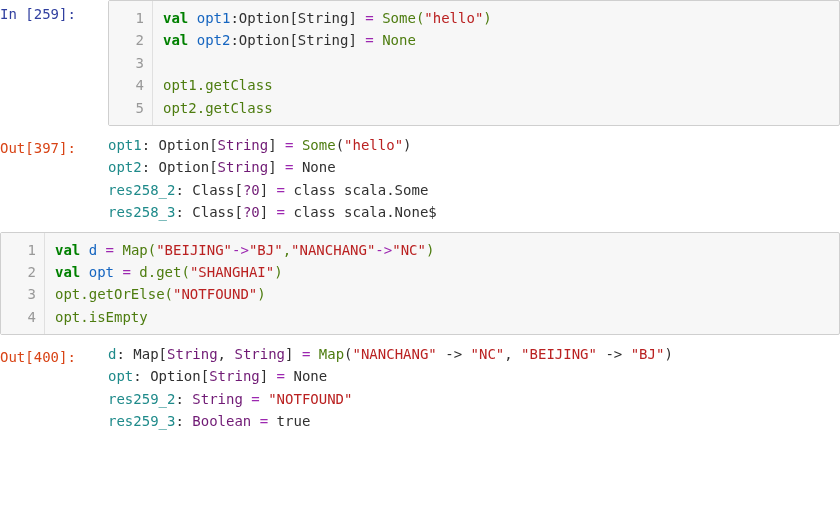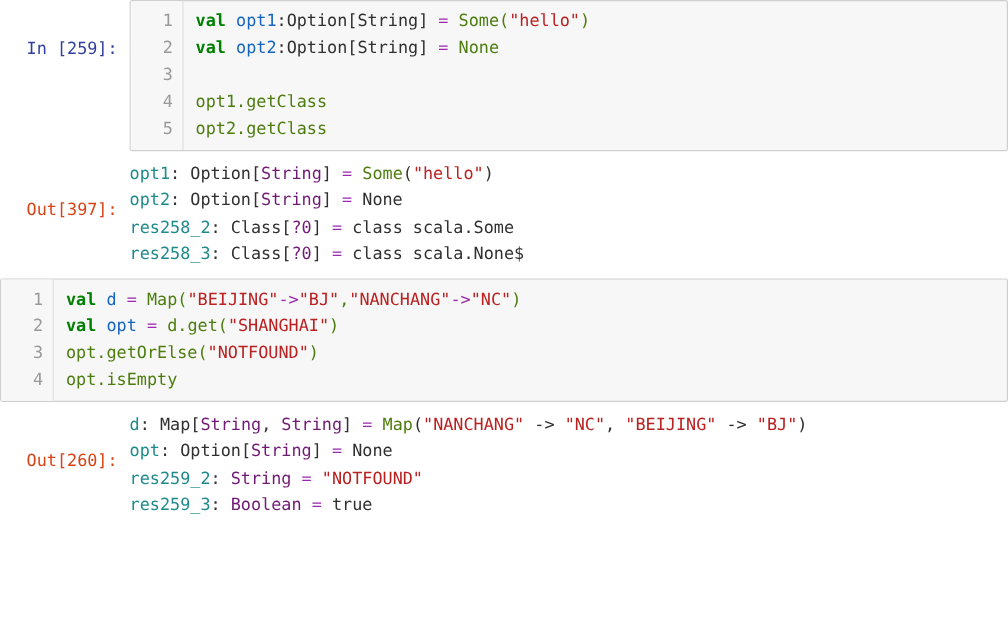--- a/index.html
+++ b/index.html
@@ -12,25 +12,24 @@
     width: 840px;
   }
   .cell {
     display: flex;
     align-items: flex-start;
     margin-bottom: 8px;
   }
   .prompt {
     width: 108px;
     flex-shrink: 0;
-    text-align: right;
+    text-align: left;
     padding: 6px 10px 0 0;
     font-family: monospace;
     box-sizing: border-box;
-    margin-top: 27px;
   }
   .prompt.in { color: #303f9f; }
   .prompt.out { color: #d84315; }
   .code-area {
     flex: 1;
     display: flex;
     background: #f7f7f7;
     border: 1px solid #cfcfcf;
     border-radius: 2px;
   }
@@ -100,16 +99,16 @@
         <div class="gutter">
           <span class="line">1</span>
           <span class="line">2</span>
           <span class="line">3</span>
           <span class="line">4</span>
         </div>
         <div class="code-lines"><span class="line"><span class="kw">val </span><span class="name">d</span><span class="plain"> </span><span class="op">=</span><span class="plain"> Map(</span><span class="str">"BEIJING"</span><span class="op">-&gt;</span><span class="str">"BJ"</span><span class="plain">,</span><span class="str">"NANCHANG"</span><span class="op">-&gt;</span><span class="str">"NC"</span><span class="plain">)</span></span><span class="line"><span class="kw">val </span><span class="name">opt</span><span class="plain"> </span><span class="op">=</span><span class="plain"> d.get(</span><span class="str">"SHANGHAI"</span><span class="plain">)</span></span><span class="line"><span class="plain">opt.getOrElse(</span><span class="str">"NOTFOUND"</span><span class="plain">)</span></span><span class="line"><span class="plain">opt.isEmpty</span></span></div>
       </div>
     </div>
     <div class="cell">
-      <div class="prompt out">Out[260]:</div>
+      <div class="prompt out">Out[400]:</div>
       <div class="output-area"><span class="line"><span class="o-name">d</span><span class="o-plain">: </span><span class="o-plain">Map</span><span class="o-plain">[</span><span class="o-type">String</span><span class="o-plain">, </span><span class="o-type">String</span><span class="o-plain">] </span><span class="o-op">=</span><span class="o-plain"> </span><span class="o-func">Map</span><span class="o-plain">(</span><span class="o-str">"NANCHANG"</span><span class="o-plain"> -&gt; </span><span class="o-str">"NC"</span><span class="o-plain">, </span><span class="o-str">"BEIJING"</span><span class="o-plain"> -&gt; </span><span class="o-str">"BJ"</span><span class="o-plain">)</span></span><span class="line"><span class="o-name">opt</span><span class="o-plain">: </span><span class="o-plain">Option</span><span class="o-plain">[</span><span class="o-type">String</span><span class="o-plain">] </span><span class="o-op">=</span><span class="o-plain"> None</span></span><span class="line"><span class="o-name">res259_2</span><span class="o-plain">: </span><span class="o-type">String</span><span class="o-plain"> </span><span class="o-op">=</span><span class="o-plain"> </span><span class="o-str">"NOTFOUND"</span></span><span class="line"><span class="o-name">res259_3</span><span class="o-plain">: </span><span class="o-type">Boolean</span><span class="o-plain"> </span><span class="o-op">=</span><span class="o-plain"> true</span></span></div>
     </div>
   </div>
 
 </body></html>

